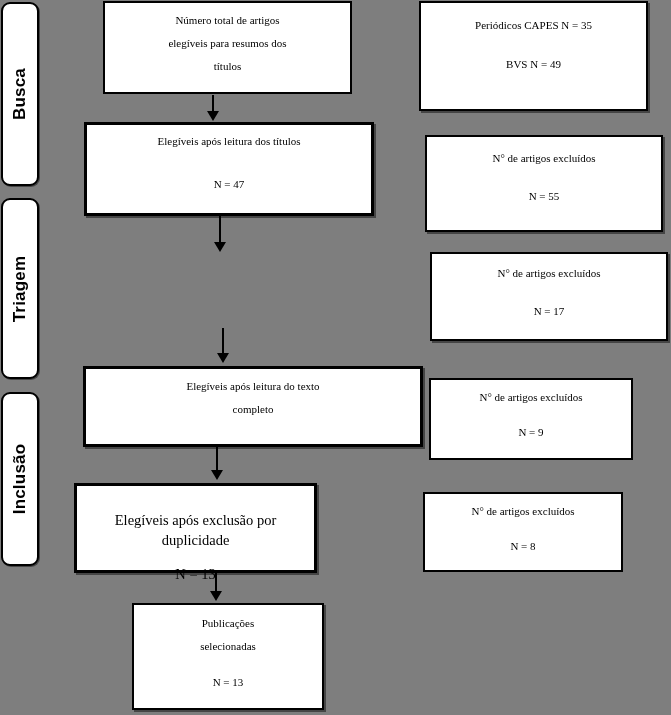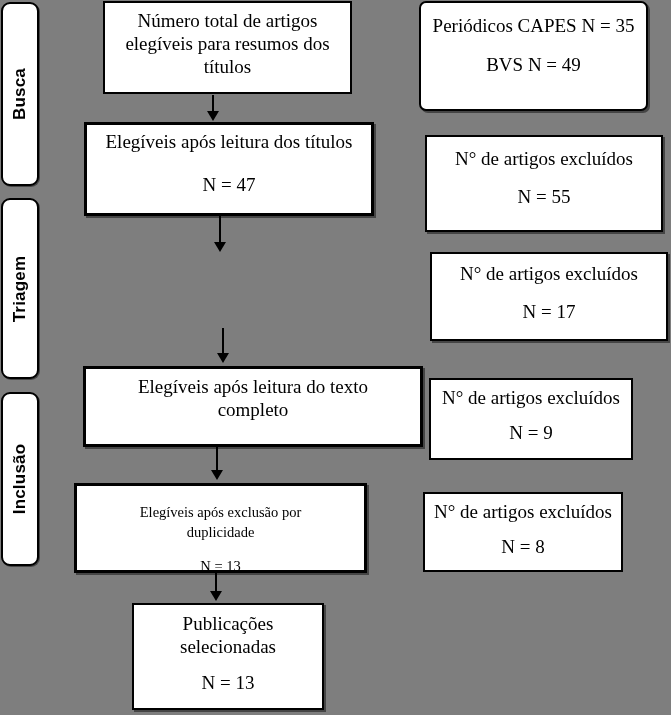--- a/index.html
+++ b/index.html
@@ -29,40 +29,40 @@
     font-family: "Liberation Sans", sans-serif;
     font-weight: bold; font-size: 17px; color: #000;
     white-space: nowrap; letter-spacing: 0.2px;
   }
 
   
   .box {
     position: absolute; background: #ffffff;
     border: 2px solid #000000; box-sizing: border-box;
     text-align: center; color: #000;
-    font-size: 19px; line-height: 23px;
+    font-size: 11px; line-height: 23px;
   }
   .box .line { white-space: nowrap; }
   .shadow { box-shadow: 2px 2px 0 rgba(0,0,0,0.45); }
 
   
   #b1 { left: 103px; top: 1px;   width: 249px; height: 93px;  padding-top: 6px; }
   #b2 { left: 84px;  top: 122px; width: 290px; height: 94px;  padding-top: 5px; border-width: 3px; }
   #b3 { left: 91px;  top: 255px; width: 276px; height: 73px;  padding-top: 6px; }
   #b4 { left: 83px;  top: 366px; width: 340px; height: 81px;  padding-top: 6px; border-width: 3px; }
-  #b5 { left: 74px;  top: 483px; width: 293px; height: 90px;  padding-top: 16px; border-width: 3px;
+  #b5 { left: 74px;  top: 483px; width: 243px; height: 90px;  padding-top: 24px; border-width: 3px;
         font-size: 14.5px; line-height: 20px; }
   #b6 { left: 132px; top: 603px; width: 192px; height: 107px; padding-top: 7px; }
 
   #b2 .nvalue { margin-top: 20px; }
   #b5 .nvalue { margin-top: 14px; }
   #b6 .nvalue { margin-top: 13px; }
 
   
-  #r1 { left: 419px; top: 1px;   width: 229px; height: 110px; padding-top: 11px; border-radius: 7px; }
+  #r1 { left: 419px; top: 1px;   width: 229px; height: 110px; padding-top: 11px; }
   #r2 { left: 425px; top: 135px; width: 238px; height: 97px;  padding-top: 10px; }
   #r3 { left: 430px; top: 252px; width: 238px; height: 89px;  padding-top: 8px; }
   #r4 { left: 429px; top: 378px; width: 204px; height: 82px;  padding-top: 6px; }
   #r5 { left: 423px; top: 492px; width: 200px; height: 80px;  padding-top: 6px; }
   #r1 .line2  { margin-top: 16px; }
   #r2 .nvalue { margin-top: 15px; }
   #r3 .nvalue { margin-top: 15px; }
   #r4 .nvalue { margin-top: 12px; }
   #r5 .nvalue { margin-top: 12px; }
 

